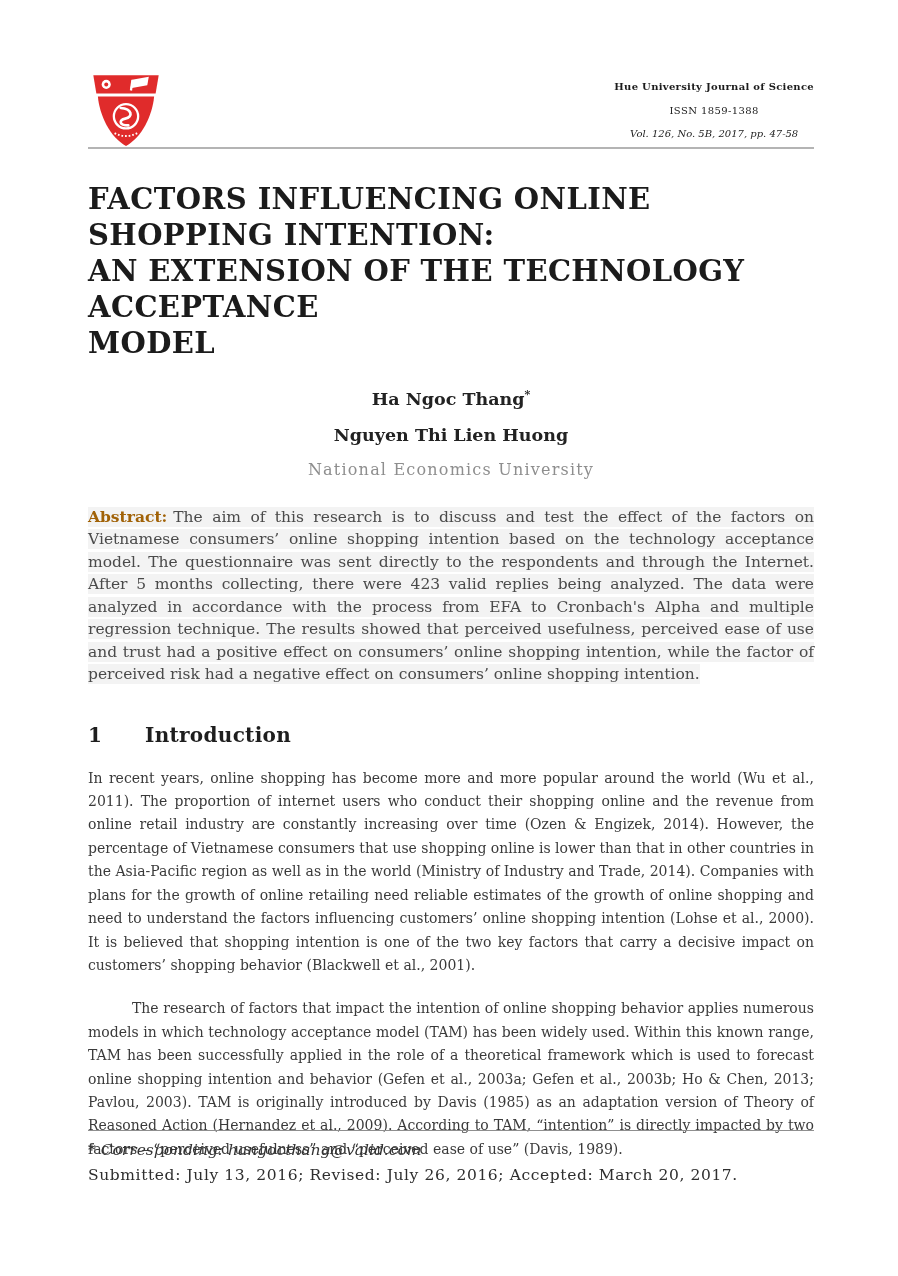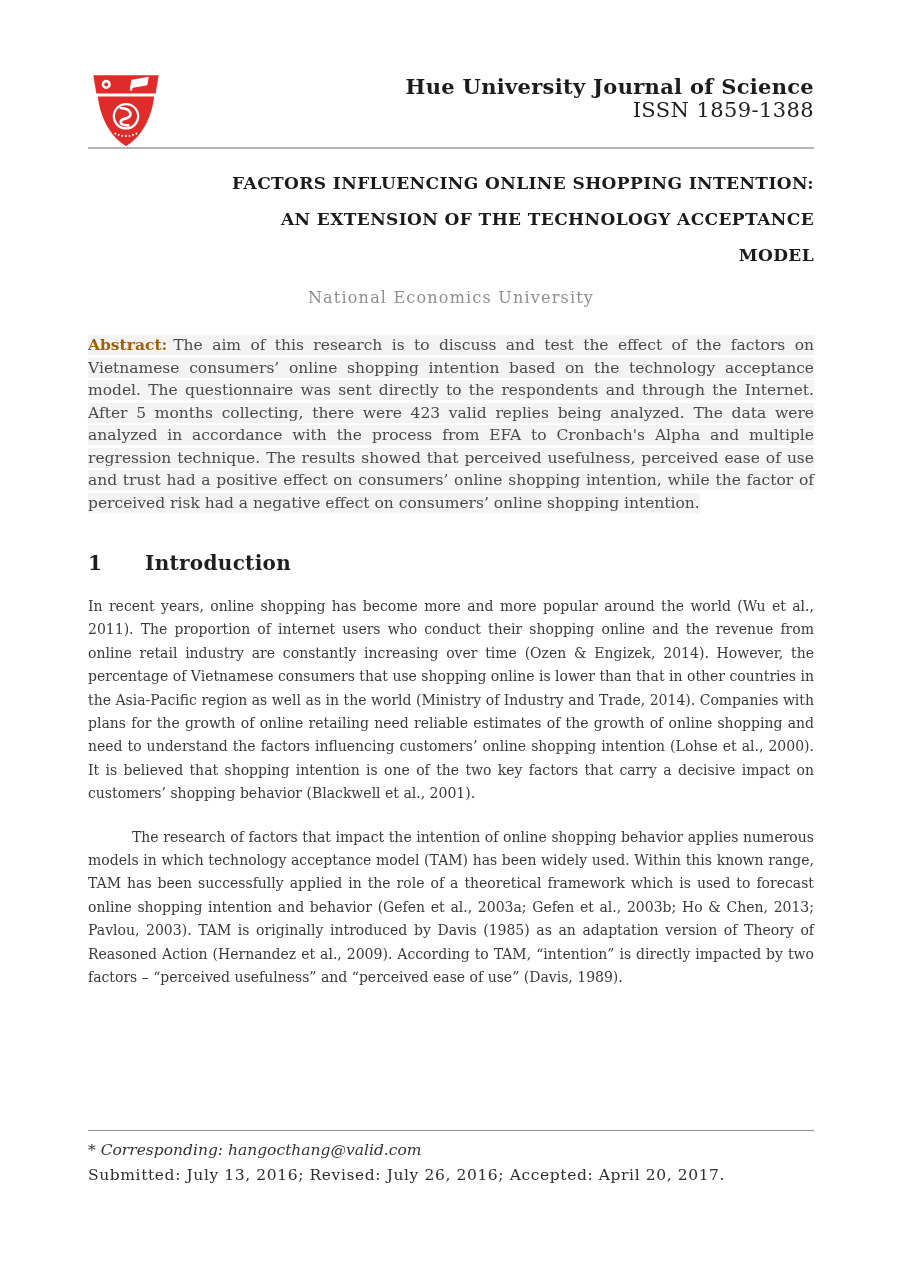--- a/index.html
+++ b/index.html
@@ -10,31 +10,31 @@
     position:relative;
     width:898px; height:1276px;
     background:#fff;
     padding:72px 84px 0 88px;
     overflow:hidden;
   }
 
   
   .masthead { display:flex; justify-content:space-between; align-items:flex-start; height:76px; }
   .logo svg { display:block; }
-  .journal-info { text-align:right; font-size:21px; line-height:23.5px; color:#222; padding-top:3px; }
+  .journal-info { text-align:center; font-size:10px; line-height:23.5px; color:#222; padding-top:3px; }
   .j-name { font-weight:bold; letter-spacing:.3px; color:#1c1c1c; }
   .j-issn { letter-spacing:.4px; }
   .j-vol  { font-style:italic; }
 
   .rule { border-top:2px solid var(--rule_gray,#b4b4b4); margin-top:-1px; }
 
   
   .title {
-    margin-top:16px; text-align:right;
-    font-size:17px; line-height:36px; font-weight:bold;
+    margin-top:32px; text-align:left;
+    font-size:29px; line-height:36px; font-weight:bold;
     color:#1b1b1b; letter-spacing:.4px;
   }
   .authors { margin-top:27px; text-align:center; }
   .author { font-size:17.5px; font-weight:bold; color:#222; }
   .author + .author { margin-top:15px; }
   .author sup { font-size:11px; font-weight:bold; }
   .affiliation {
     margin-top:15px; text-align:center;
     font-size:16px; color:#8e8e8e; letter-spacing:1.2px;
   }
@@ -94,45 +94,50 @@
 
         <circle cx="50" cy="57" r="16" fill="none" stroke="#ffffff" stroke-width="3"></circle>
         <path d="M43,46 C58,47 60,58 49,60 C40,62 41,69 53,69" fill="none" stroke="#ffffff" stroke-width="3.5" stroke-linecap="round"></path>
 
         <path d="M35,79 Q50,87 65,79" fill="none" stroke="#ffffff" stroke-width="2.6" stroke-dasharray="2.2 2.6"></path>
       </svg>
     </div>
     <div class="journal-info">
       <div class="j-name">Hue University Journal of Science</div>
       <div class="j-issn">ISSN 1859-1388</div>
+      <div class="j-vol">Vol. 126, No. 5B, 2017, pp. 47-58</div>
     </div>
   </header>
 
   <div class="rule"></div>
 
   <h1 class="title">
     <div>FACTORS INFLUENCING ONLINE SHOPPING INTENTION:</div>
     <div>AN EXTENSION OF THE TECHNOLOGY ACCEPTANCE</div>
     <div>MODEL</div>
   </h1>
 
+  <div class="authors">
+    <div class="author"><span>Ha Ngoc Thang</span><sup>*</sup></div>
+    <div class="author"><span>Nguyen Thi Lien Huong</span><sup></sup></div>
+  </div>
 
   <div class="affiliation">National Economics University</div>
 
   <p class="abstract">
     <span class="hl"><b class="lbl">Abstract:</b><span>The aim of this research is to discuss and test the effect of the factors on Vietnamese consumers’ online shopping intention based on the technology acceptance model. The questionnaire was sent directly to the respondents and through the Internet. After 5 months collecting, there were 423 valid replies being analyzed. The data were analyzed in accordance with the process from EFA to Cronbach's Alpha and multiple regression technique. The results showed that perceived usefulness, perceived ease of use and trust had a positive effect on consumers’ online shopping intention, while the factor of perceived risk had a negative effect on consumers’ online shopping intention.</span></span>
   </p>
 
 
   <section>
     <h2 class="sec-heading">
       <span class="sec-num">1</span><span>Introduction</span>
     </h2>
     <p class="body-para">In recent years, online shopping has become more and more popular around the world (Wu et al., 2011). The proportion of internet users who conduct their shopping online and the revenue from online retail industry are constantly increasing over time (Ozen &amp; Engizek, 2014). However, the percentage of Vietnamese consumers that use shopping online is lower than that in other countries in the Asia-Pacific region as well as in the world (Ministry of Industry and Trade, 2014). Companies with plans for the growth of online retailing need reliable estimates of the growth of online shopping and need to understand the factors influencing customers’ online shopping intention (Lohse et al., 2000). It is believed that shopping intention is one of the two key factors that carry a decisive impact on customers’ shopping behavior (Blackwell et al., 2001).</p>
     <p class="body-para indent">The research of factors that impact the intention of online shopping behavior applies numerous models in which technology acceptance model (TAM) has been widely used. Within this known range, TAM has been successfully applied in the role of a theoretical framework which is used to forecast online shopping intention and behavior (Gefen et al., 2003a; Gefen et al., 2003b; Ho &amp; Chen, 2013; Pavlou, 2003). TAM is originally introduced by Davis (1985) as an adaptation version of Theory of Reasoned Action (Hernandez et al., 2009). According to TAM, “intention” is directly impacted by two factors – “perceived usefulness” and “perceived ease of use” (Davis, 1989).</p>
   </section>
 
   <footer class="footnote">
     <div class="corresponding">* Corresponding: hangocthang@valid.com</div>
-    <div class="dates">Submitted: July 13, 2016; Revised: July 26, 2016; Accepted: April 20, 2017.</div>
+    <div class="dates">Submitted: July 13, 2016; Revised: July 26, 2016; Accepted: March 20, 2017.</div>
   </footer>
 
 </div>
 
 </body></html>

